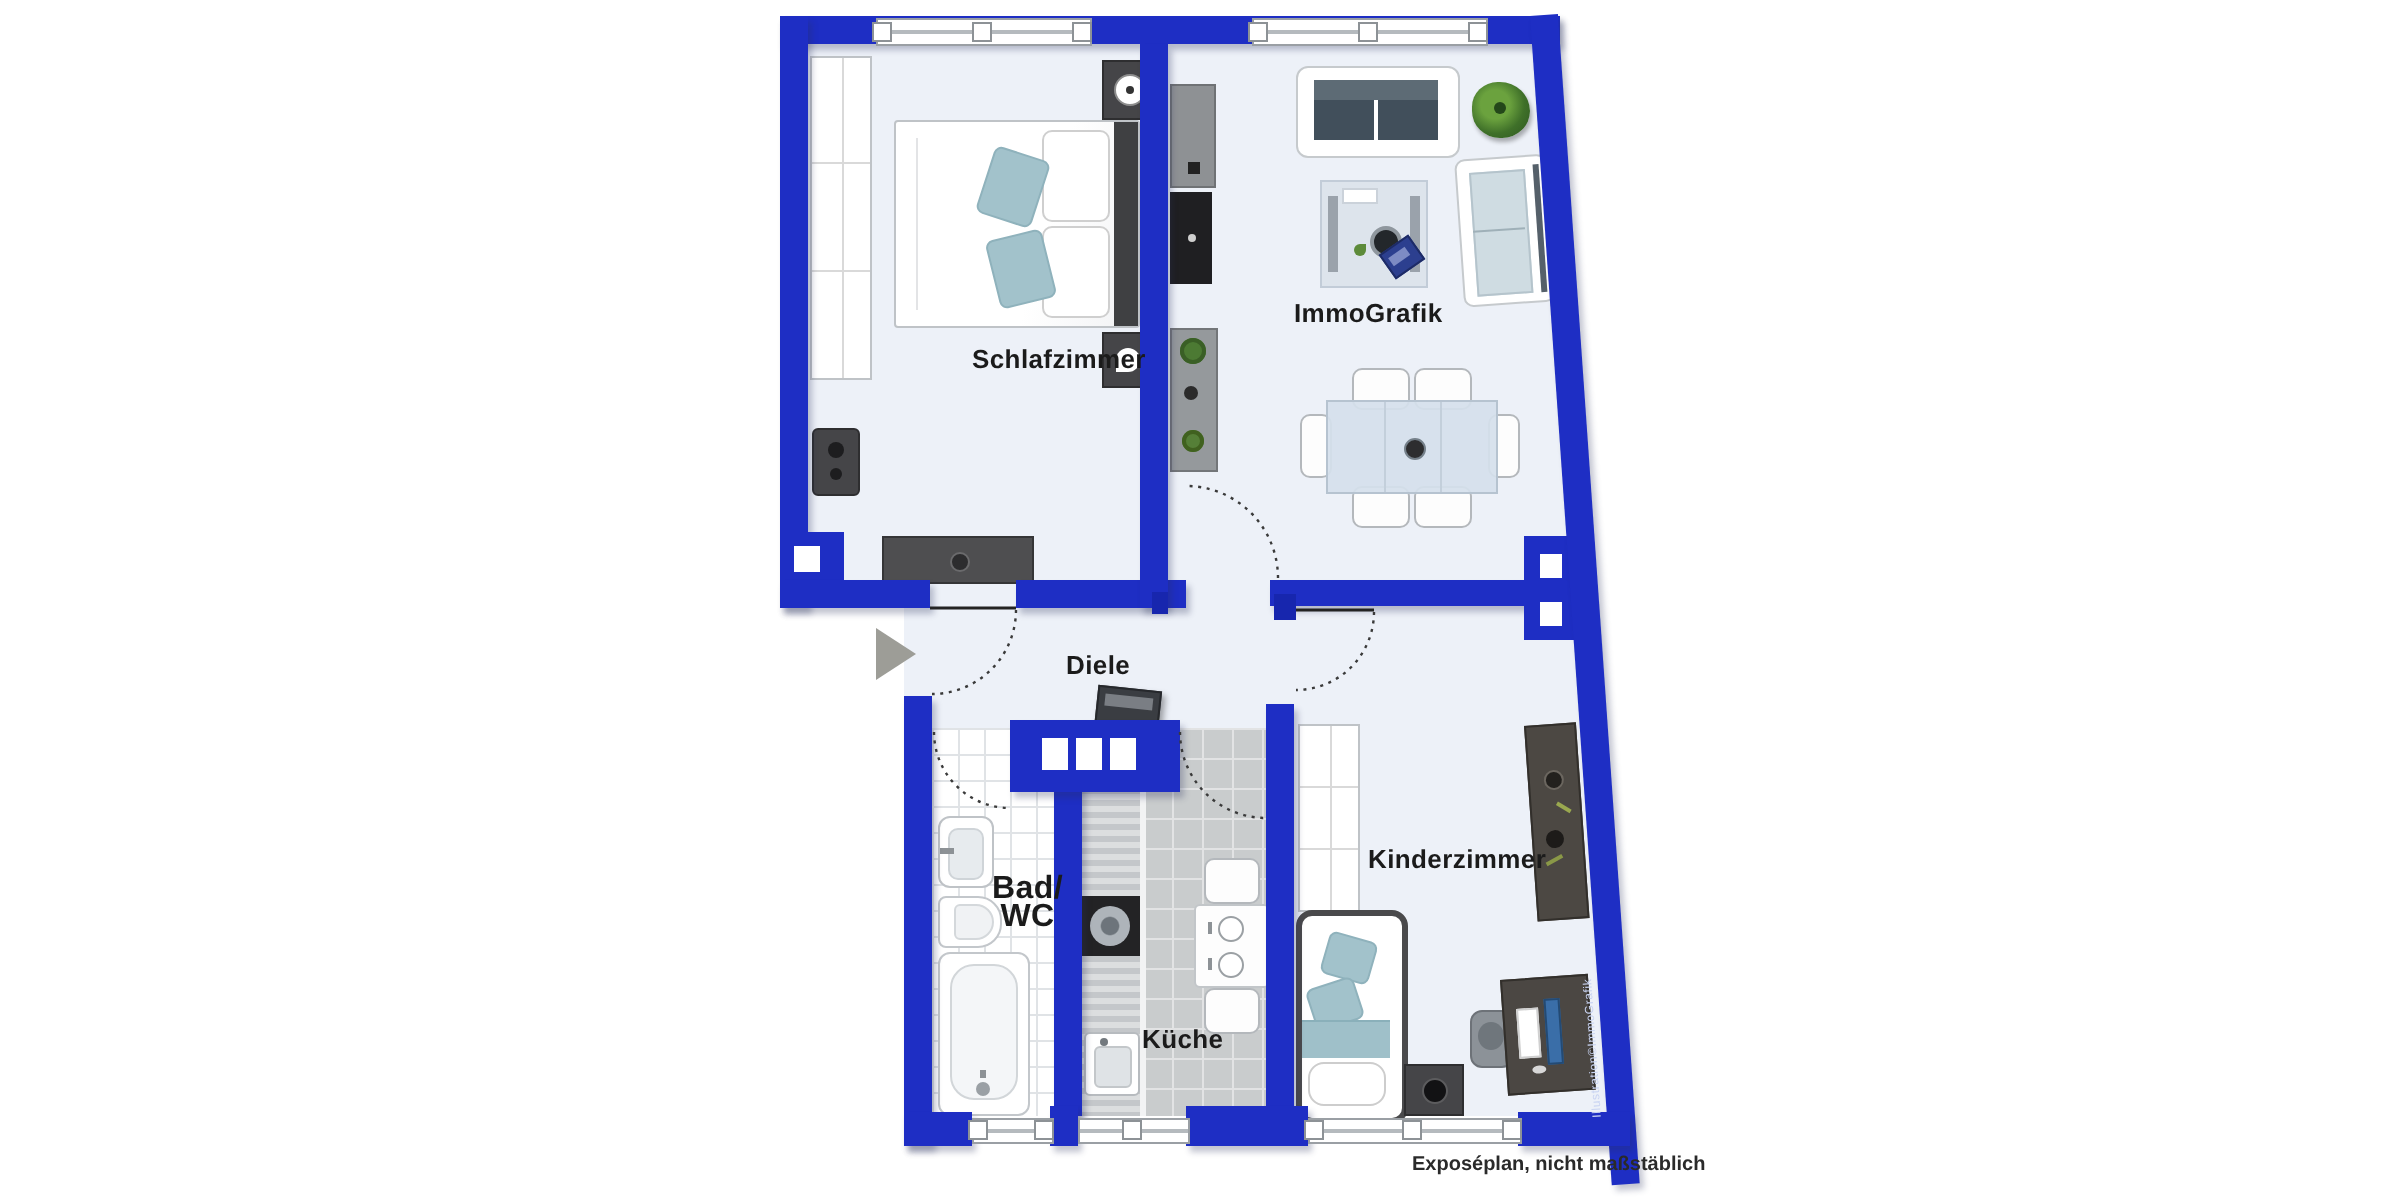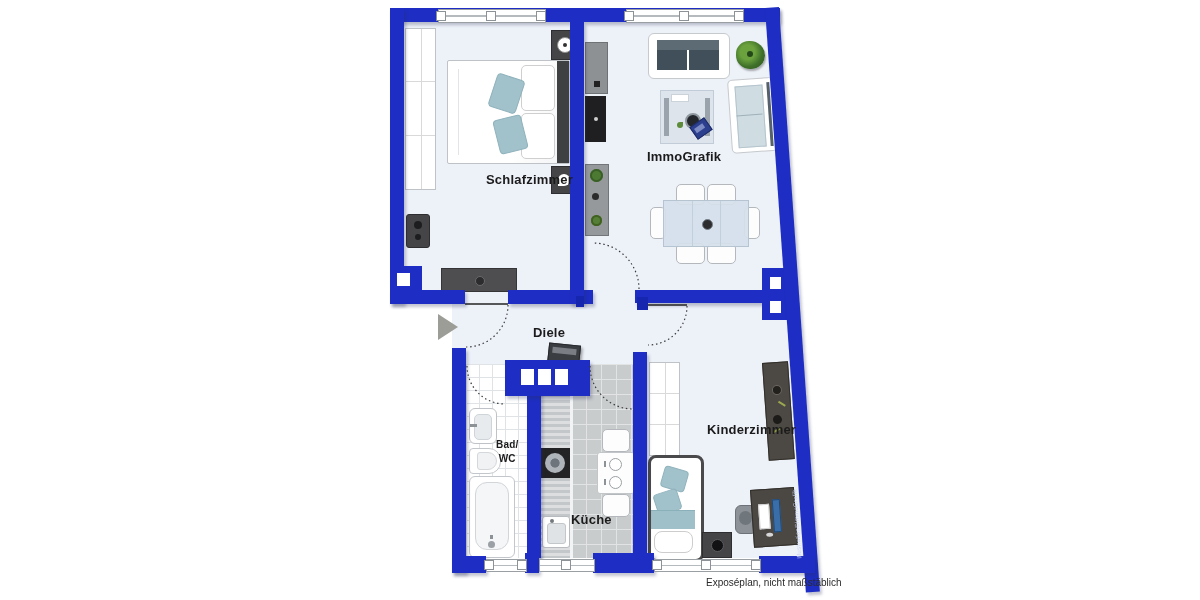--- a/index.html
+++ b/index.html
@@ -22,22 +22,22 @@
   .window{position:absolute;z-index:6;border:1px solid #9a9fa4;
     background:linear-gradient(to bottom,#ffffff 0 42%,#b5babe 42% 58%,#ffffff 58% 100%);}
   .whandle{position:absolute;width:8px;height:8px;background:#ffffff;border:1px solid #8d9296;z-index:7;}
   
   .fur{position:absolute;z-index:3;}
   .white-box{background:#ffffff;border:1px solid #bfc3c7;}
   .dark{background:#454548;border:1px solid #2e2e30;}
   
   .room-label{position:absolute;z-index:8;color:#1b1b1b;font-weight:700;font-size:13px;
     letter-spacing:.2px;white-space:nowrap;}
-  .small-label{font-size:10px;line-height:14px;text-align:center;}
-  .disclaimer{position:absolute;z-index:9;font-size:10px;font-weight:400;color:#2a2a2a;}
+  .small-label{font-size:16px;line-height:14px;text-align:center;}
+  .disclaimer{position:absolute;z-index:9;font-size:10px;font-weight:700;color:#2a2a2a;}
   .watermark{position:absolute;z-index:9;font-size:6px;color:#c9d4f2;letter-spacing:.3px;
     transform:rotate(-94deg);transform-origin:center;white-space:nowrap;}
   svg.overlay{position:absolute;left:0;top:0;z-index:7;pointer-events:none;}
   .arrow{position:absolute;z-index:8;width:0;height:0;
     border-left:20px solid #9d9d97;border-top:13px solid transparent;border-bottom:13px solid transparent;}
   .pillow{position:absolute;background:#a2c2cb;border:1px solid #8fb2bc;border-radius:4px;}
   .counter{position:absolute;z-index:3;border-right:3px solid #f2f3f4;
     background:repeating-linear-gradient(to bottom,#c4c7ca 0 3px,#dcdedf 3px 6px);}
   .chair{position:absolute;background:#fdfdfd;border:1px solid #b4b8bc;border-radius:5px;}
 </style>
@@ -263,19 +263,19 @@
   <div class="arrow" style="left:438px;top:314px;"></div>
 
   <div class="room-label" style="left:473px;top:172px;margin-left:13px;">Schlafzimmer</div>
   <div class="room-label" style="left:647px;top:149px;">ImmoGrafik</div>
   <div class="room-label" style="left:533px;top:325px;">Diele</div>
   <div class="room-label small-label" style="left:496px;top:438px;">
     <span style="display:block;">Bad/</span>
     <span style="display:block;text-align:center;">WC</span>
   </div>
   <div class="room-label" style="left:571px;top:512px;">Küche</div>
-  <div class="room-label" style="left:707px;top:422px;">Kinderzimmer</div>
+  <div class="room-label" style="left:684px;top:422px;">Kinderzimmer</div>
 
   <div class="watermark" style="left:757px;top:521px;width:80px;text-align:center;">Illustration©ImmoGrafik</div>
 
   <div class="disclaimer" style="left:706px;top:577px;">Exposéplan, nicht maßstäblich</div>
 
 </div>
 
 </body></html>

